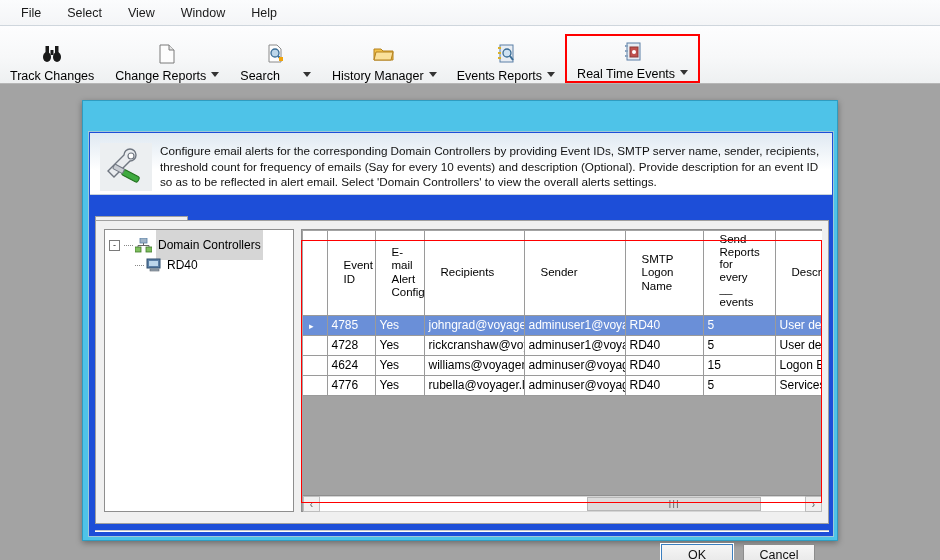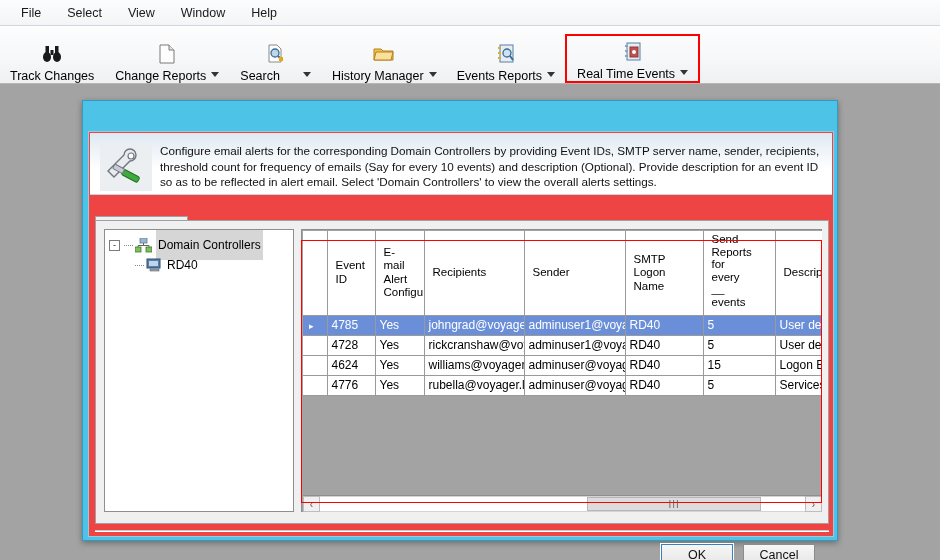--- a/index.html
+++ b/index.html
@@ -67,21 +67,21 @@
     background:#4ec3e8;
   }
   .dlg-close {
     position:absolute; right:4px; top:3px; width:40px; height:22px;
     background:#c0504d; border:1px solid #8c3b38; color:#000;
     font-size:12px; font-weight:bold; line-height:20px; text-align:center;
     cursor:pointer;
   }
   .dlg-inner {
     position:absolute; left:5px; top:30px; width:746px; height:406px;
-    background:#ef4444; border:1px solid #9ec9d8;
+    background:#1d4ed8; border:1px solid #9ec9d8;
   }
 
   
   .banner {
     position:absolute; left:1px; top:1px; width:742px; height:62px;
     background: linear-gradient(to bottom,#dfe9f2 0%,#ffffff 60%,#ffffff 100%);
     border-bottom:1px solid #c9d3da;
     display:flex; align-items:flex-start; padding:8px 10px 0 10px;
   }
   .banner-ico {
@@ -129,21 +129,21 @@
     background:#a3a3a3; border:1px solid #8e8e8e;
   }
   .grid {
     position:absolute; left:1px; top:1px; width:519px; height:263px;
     background:#a3a3a3; overflow:hidden;
   }
   table.g { border-collapse:collapse; table-layout:fixed; width:527px; background:#fff; }
   table.g th {
     background:#fff; border-right:1px solid #9a9a9a; border-bottom:1px solid #9a9a9a;
     font-weight:normal; font-size:11.5px; text-align:left;
-    vertical-align:middle; padding:3px 8px; height:84px; overflow:hidden;
+    vertical-align:middle; padding:3px 16px; height:84px; overflow:hidden;
   }
   table.g th .hdr { line-height:13.5px; }
   table.g td {
     border-right:1px solid #9a9a9a; border-bottom:1px solid #9a9a9a;
     font-size:12px; padding:2px 4px; height:20px;
     white-space:nowrap; overflow:hidden; background:#fff;
   }
   table.g tr.sel td { background:#6a8fd8; color:#fff; }
   col.c0 { width:24px; }
   col.c1 { width:48px; }

